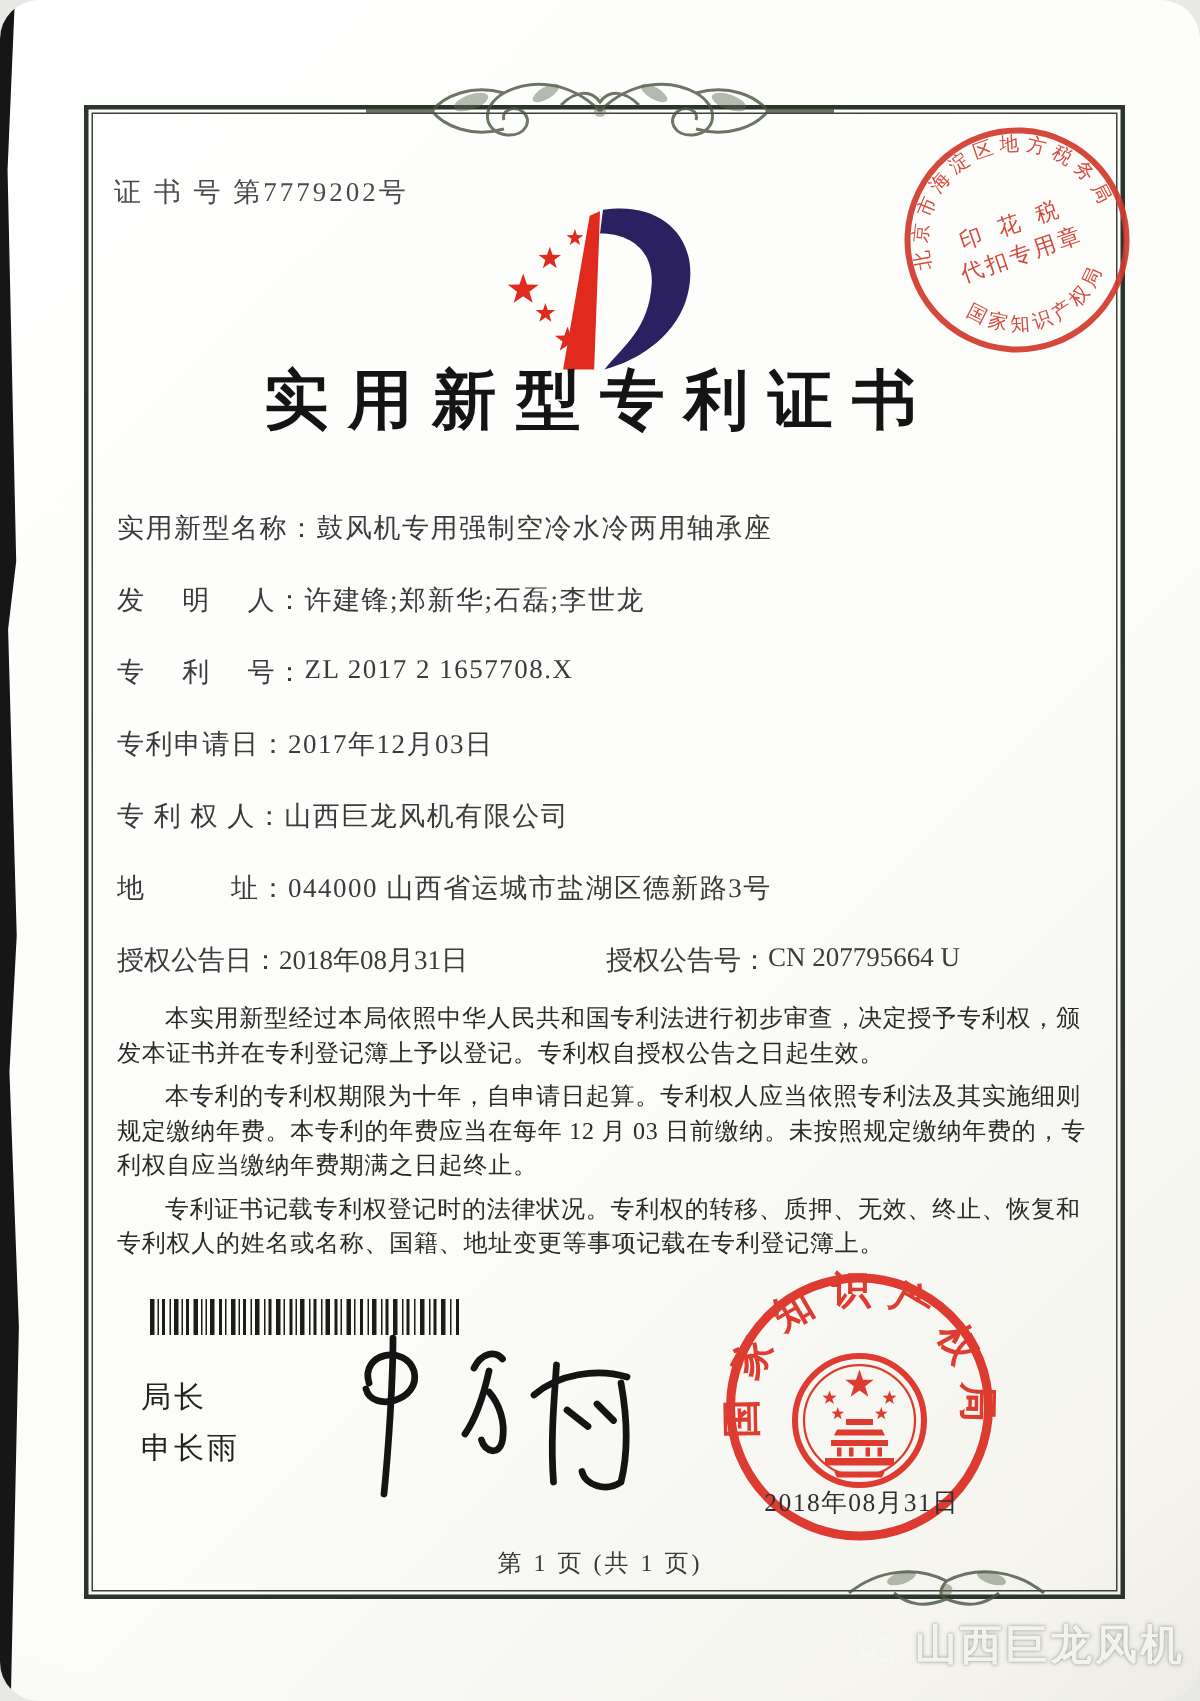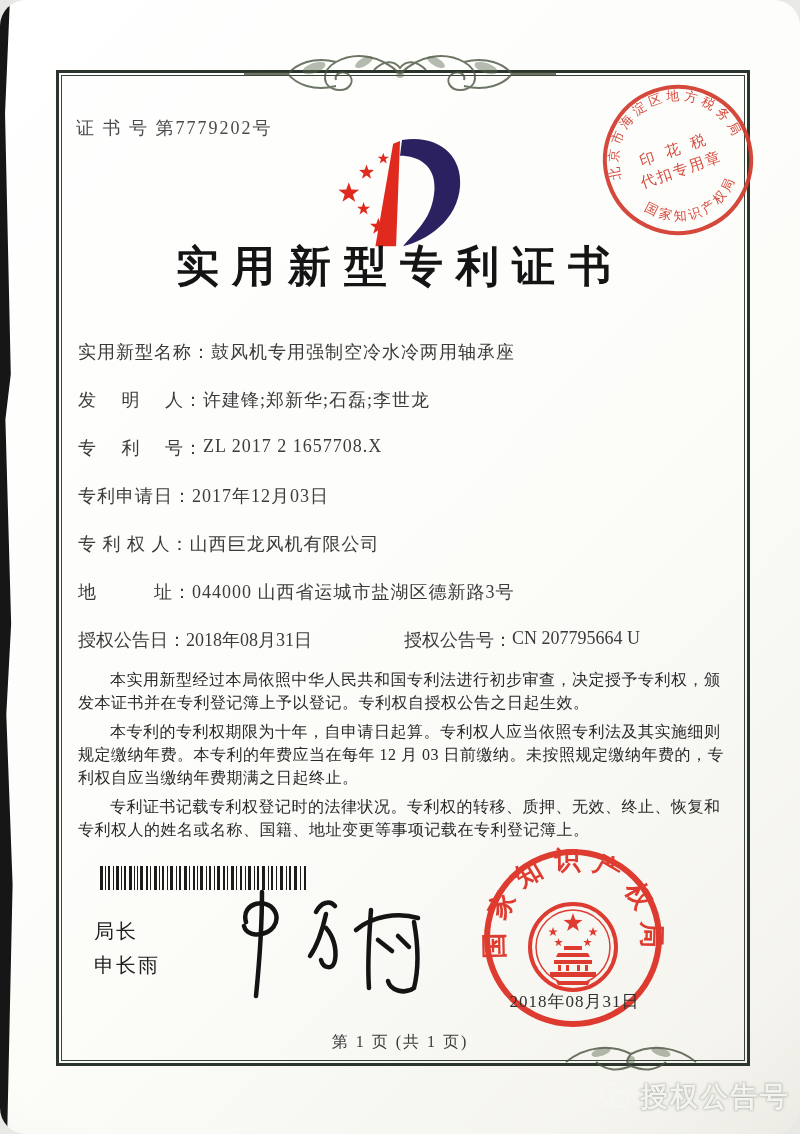--- a/index.html
+++ b/index.html
@@ -293,17 +293,17 @@
         <path d="M14,2 C7,2 2,6.5 2,12 C2,15 3.8,17.6 6.5,19.2 L5.5,23 L9.5,20.8 C10.9,21.2 12.4,21.4 14,21.3"></path>
         <path d="M18,10 C23.5,9.5 28,12.5 28,17 C28,19.5 26.5,21.6 24.3,22.9 L25,26 L21.8,24.2 C16.8,25.4 12.2,22.6 12,18.4 C11.9,14.3 14.5,11 18,10 Z"></path>
       </g>
       <g fill="rgba(248,248,243,.95)">
         <circle cx="9.5" cy="10" r="1.5"></circle>
           <circle cx="16.5" cy="10" r="1.5"></circle>
         <circle cx="17.5" cy="16.5" r="1.2"></circle>
           <circle cx="23.5" cy="16.5" r="1.2"></circle>
       </g>
     </svg>
-    <span>授权公告号</span>
+    <span>山西巨龙风机</span>
   </div>
 
   <div class="vignette"></div>
 </div>
 
 </body></html>

